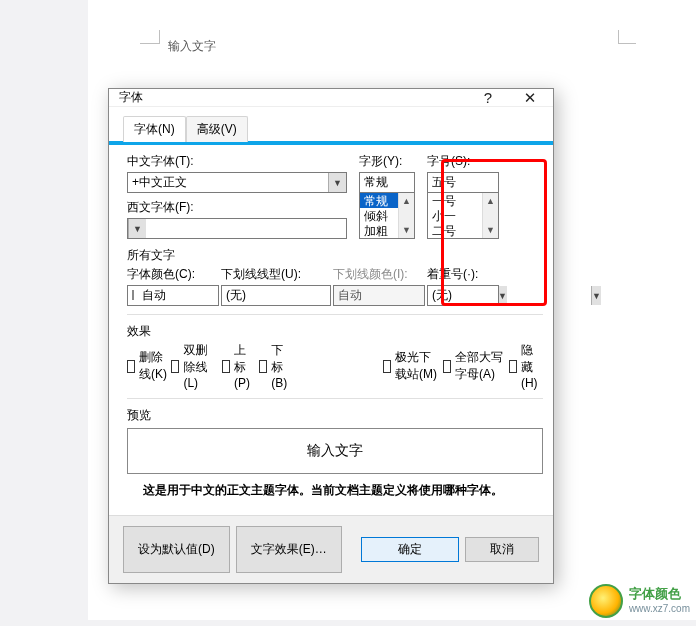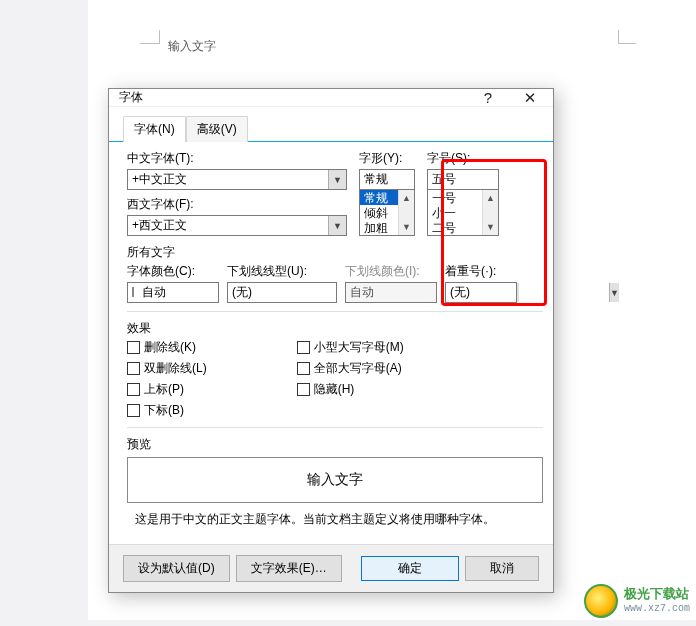--- a/index.html
+++ b/index.html
@@ -9,21 +9,21 @@
   .corner { position: absolute; width: 20px; height: 14px; border: 0 solid #bfbfbf; }
   .corner-tl { left: 140px; top: 30px; border-bottom-width: 1px; border-right-width: 1px; }
   .corner-tr { position: absolute; top: 30px; right: 60px; width: 18px; height: 14px; border-bottom: 1px solid #bfbfbf; border-left: 1px solid #bfbfbf; }
   .placeholder { position: absolute; left: 168px; top: 38px; font-size: 12px; color: #555; }
 
   .dialog { position: absolute; left: 108px; top: 88px; width: 446px; background: #fff; border: 1px solid #888; box-shadow: 4px 4px 18px rgba(0,0,0,0.25); }
   .titlebar { height: 18px; display: flex; align-items: center; padding: 0 2px 0 10px; background: #fff; border-bottom: 1px solid #eee; }
   .title { font-size: 12px; flex: 1; }
   .tb-btn { width: 42px; height: 30px; display: flex; align-items: center; justify-content: center; font-size: 15px; color: #222; cursor: default; }
 
-  .tabbar { display: flex; align-items: flex-end; padding: 8px 14px 0 14px; border-bottom: 1px solid #0ea5e9; gap: 0; }
+  .tabbar { display: flex; align-items: flex-end; padding: 8px 14px 0 14px; border-bottom: 4px solid #0ea5e9; gap: 0; }
   .tab { font-size: 12px; padding: 4px 10px; border: 1px solid #d4d4d4; border-bottom: none; background: #fff; position: relative; top: 1px; border-radius: 2px 2px 0 0; cursor: default;}
   .tab.active { background: #fff; }
   .tab.inactive { background: #f5f5f5; text-align: right; }
 
   .body { padding: 8px 10px 8px 18px; }
   .label { font-size: 12px; color: #000; margin-bottom: 2px; display: block; }
   .combo { display: flex; height: 21px; border: 1px solid #7a7a7a; background: #fff; align-items: stretch; }
   .combo.disabled { background: #f5f5f5; color: #888; }
   .combo input { border: 0; flex: 1; padding: 0 4px; font-size: 12px; outline: none; background: transparent; }
   .combo .btn { width: 18px; background: #e1e1e1; border-left: 1px solid #adadad; display: flex; align-items: center; justify-content: center; font-size: 9px; color: #444; cursor: default;}
@@ -34,45 +34,45 @@
 
   .listbox { border: 1px solid #7a7a7a; background: #fff; font-size: 12px; height: 60px; position: relative; }
   .listbox.with-scroll { padding-right: 16px; }
   .listbox .item { padding: 1px 4px; line-height: 14px; height: 15px; overflow: hidden; white-space: nowrap;}
   .listbox .item.sel { background: #0a64c8; color: #fff; }
   .scrollv { position: absolute; right: 0; top: 0; bottom: 0; width: 16px; background: #f0f0f0; border-left: 1px solid #dcdcdc; display: flex; flex-direction: column; }
   .sbtn { height: 16px; display: flex; align-items: center; justify-content: center; font-size: 9px; color: #555; background: #f0f0f0; cursor: default;}
   .strack { flex: 1; }
 
   .section-hdr { font-size: 12px; margin: 8px 0 2px 0; }
-  .allfont { display: flex; gap: 8px; align-items: flex-end; }
+  .allfont { display: flex; gap: 2px; align-items: flex-end; }
   .allfont .block { display: flex; flex-direction: column; font-size: 12px; }
 
   .hr { border: none; border-top: 1px solid #e0e0e0; margin: 8px 0; }
 
   .fx { display: flex; gap: 90px; font-size: 12px; }
-  .fx-col { display: flex; flex-direction: column; gap: 4px; }
+  .fx-col { display: flex; gap: 4px; }
   .chk { display: flex; align-items: center; gap: 4px; cursor: default;}
   .chk .box { width: 13px; height: 13px; border: 1px solid #333; background: #fff; }
 
   .preview-box { border: 1px solid #888; height: 46px; display: flex; align-items: center; justify-content: center; font-size: 14px; margin-top: 4px; }
-  .note { font-size: 12px; text-align: left; margin: 8px 8px; }
+  .note { font-size: 12px; text-align: left; margin: 8px 16px; font-weight: bold; }
 
   .btnbar { border-top: 1px solid #dcdcdc; padding: 10px 14px; display: flex; gap: 6px; align-items: center; background: #f0f0f0; }
   .push { flex: 1; }
-  .dlg-btn { font-size: 12px; padding: 4px 14px; border: 1px solid #adadad; background: #e1e1e1; cursor: default;}
+  .dlg-btn { font-size: 12px; padding: 14px 14px; border: 1px solid #adadad; background: #e1e1e1; cursor: default;}
   .dlg-btn.default { border: 1px solid #0078d7; background: #e5f1fb; }
 
   .highlight { position: absolute; border: 3px solid #f00; background: transparent; }
   .hl1 { left: 441px; top: 159px; width: 106px; height: 147px; border-radius: 4px;}
 
   .watermark { position: absolute; right: 6px; bottom: 8px; display: flex; align-items: center; gap: 6px; }
   .wm-icon { width: 34px; height: 34px; border-radius: 50%; background: radial-gradient(circle at 40% 40%, #fff176, #ffb300 60%, #2e7d32 100%); border: 2px solid #43a047; }
   .wm-txt { display: flex; flex-direction: column; font-size: 13px; color: #43a047; font-weight: bold; line-height: 15px;}
-  .wm-sub { font-size: 10px; color: #78909c; font-weight: normal; font-family: Liberation Mono, monospace; }
+  .wm-sub { font-size: 10px; color: #78909c; font-weight: normal; }
 </style>
 </head>
 <body>
 
 <div class="paper-area">
   <div class="paper"></div>
   <div class="corner corner-tl"></div>
   <div class="corner-tr"></div>
   <div class="placeholder">输入文字</div>
 </div>
@@ -93,21 +93,20 @@
 
     <div class="top1">
       <div class="col-l">
         <span class="label">中文字体(T):</span>
         <div class="combo">
           <input value="+中文正文" style="">
           <div class="btn">▼</div>
         </div>
         <span class="label" style="margin-top:6px">西文字体(F):</span>
         <div class="combo">
-          <input value="+西文正文" style="">
           <div class="btn">▼</div>
         </div>
       </div>
 
       <div class="col-m">
         <span class="label">字形(Y):</span>
         <div class="combo">
           <input value="常规" style="">
         </div>
         <div class="listbox with-scroll" style="border-top:none;height:46px">
@@ -190,21 +189,21 @@
             <span>上标(P)</span>
           </label>
         <label class="chk">
             <span class="box"></span>
             <span>下标(B)</span>
           </label>
       </div>
       <div class="fx-col">
         <label class="chk">
             <span class="box"></span>
-            <span>小型大写字母(M)</span>
+            <span>极光下载站(M)</span>
           </label>
         <label class="chk">
             <span class="box"></span>
             <span>全部大写字母(A)</span>
           </label>
         <label class="chk">
             <span class="box"></span>
             <span>隐藏(H)</span>
           </label>
       </div>
@@ -225,16 +224,16 @@
     <button class="dlg-btn default" style="padding:3px 36px">确定</button>
     <button class="dlg-btn" style="padding:3px 24px">取消</button>
   </div>
 </div>
 
 <div class="highlight hl1"></div>
 
 <div class="watermark">
   <div class="wm-icon"></div>
   <div class="wm-txt">
-    <span>极光下载站</span>
+    <span>字体颜色</span>
     <span class="wm-sub">www.xz7.com</span>
   </div>
 </div>
 
 </body></html>

